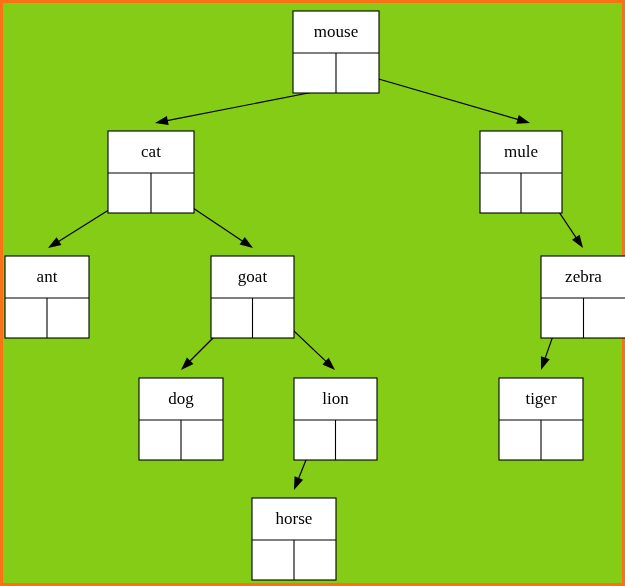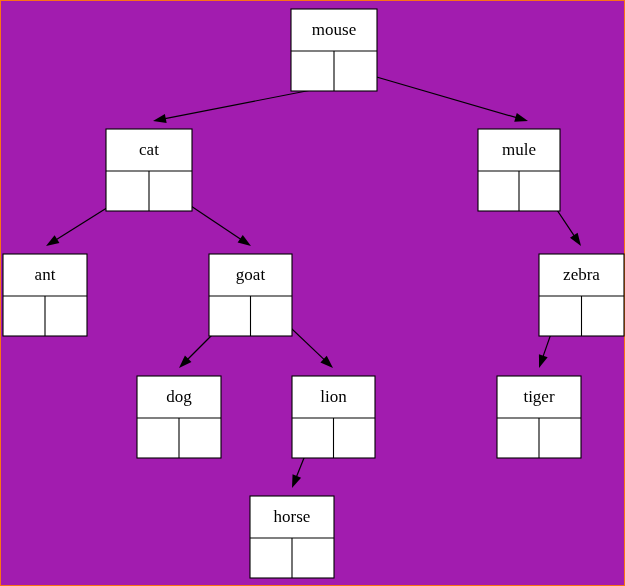--- a/index.html
+++ b/index.html
@@ -12,22 +12,22 @@
     width: 625px;
     height: 586px;
     font-family: "Liberation Serif", "DejaVu Serif", serif;
     overflow: hidden;
   }
   #diagram-root {
     position: relative;
     width: 625px;
     height: 586px;
     box-sizing: border-box;
-    border: 1px solid #f97316;
-    background: #a21caf;
+    border: 3px solid #f97316;
+    background: #84cc16;
   }
   #tree-svg {
     position: absolute;
     left: 0;
     top: 0;
     display: block;
   }
   .node-box-outline {
     fill: #ffffff;
     stroke: #000000;

